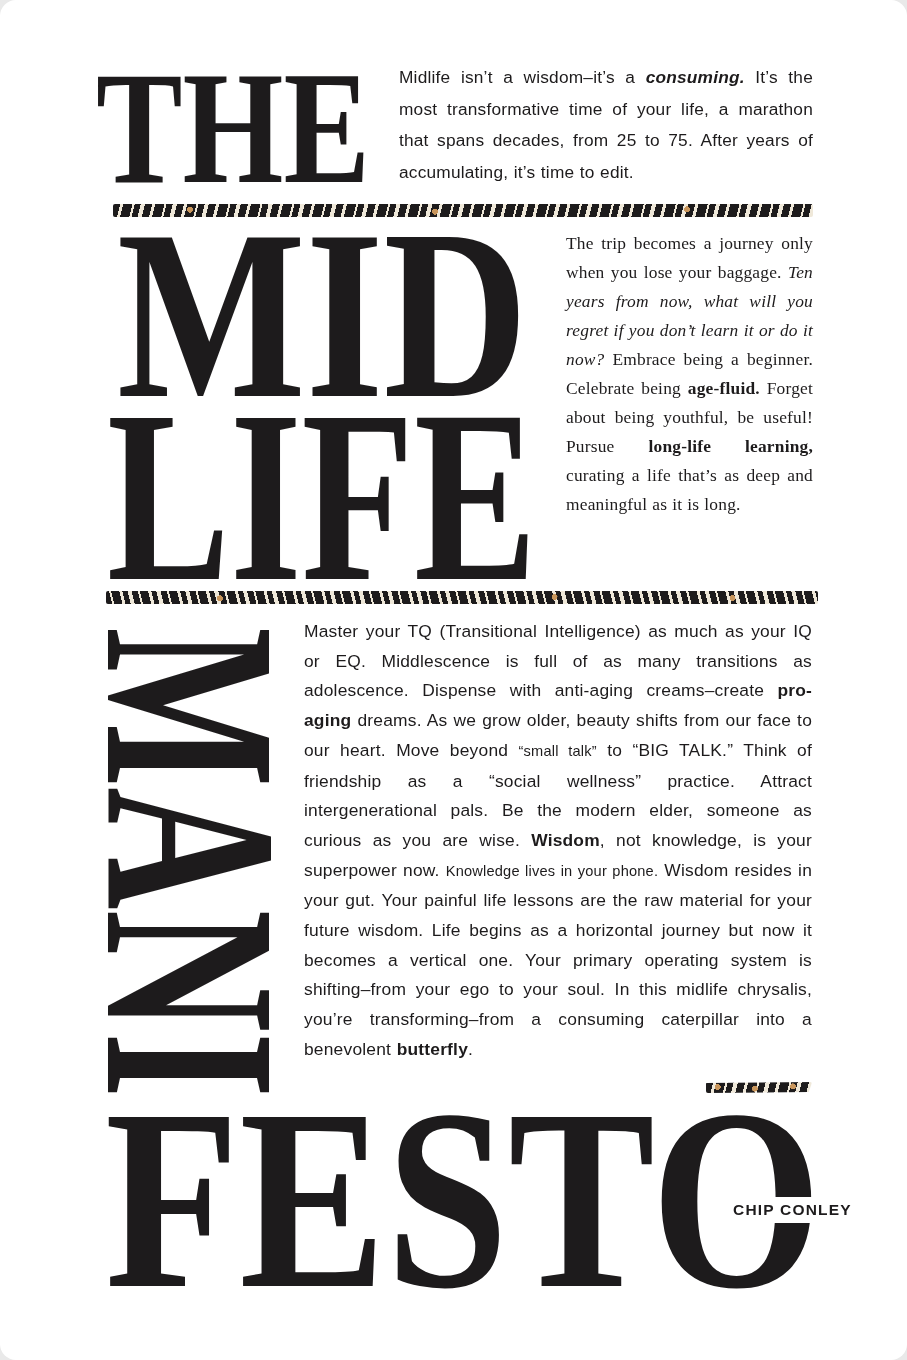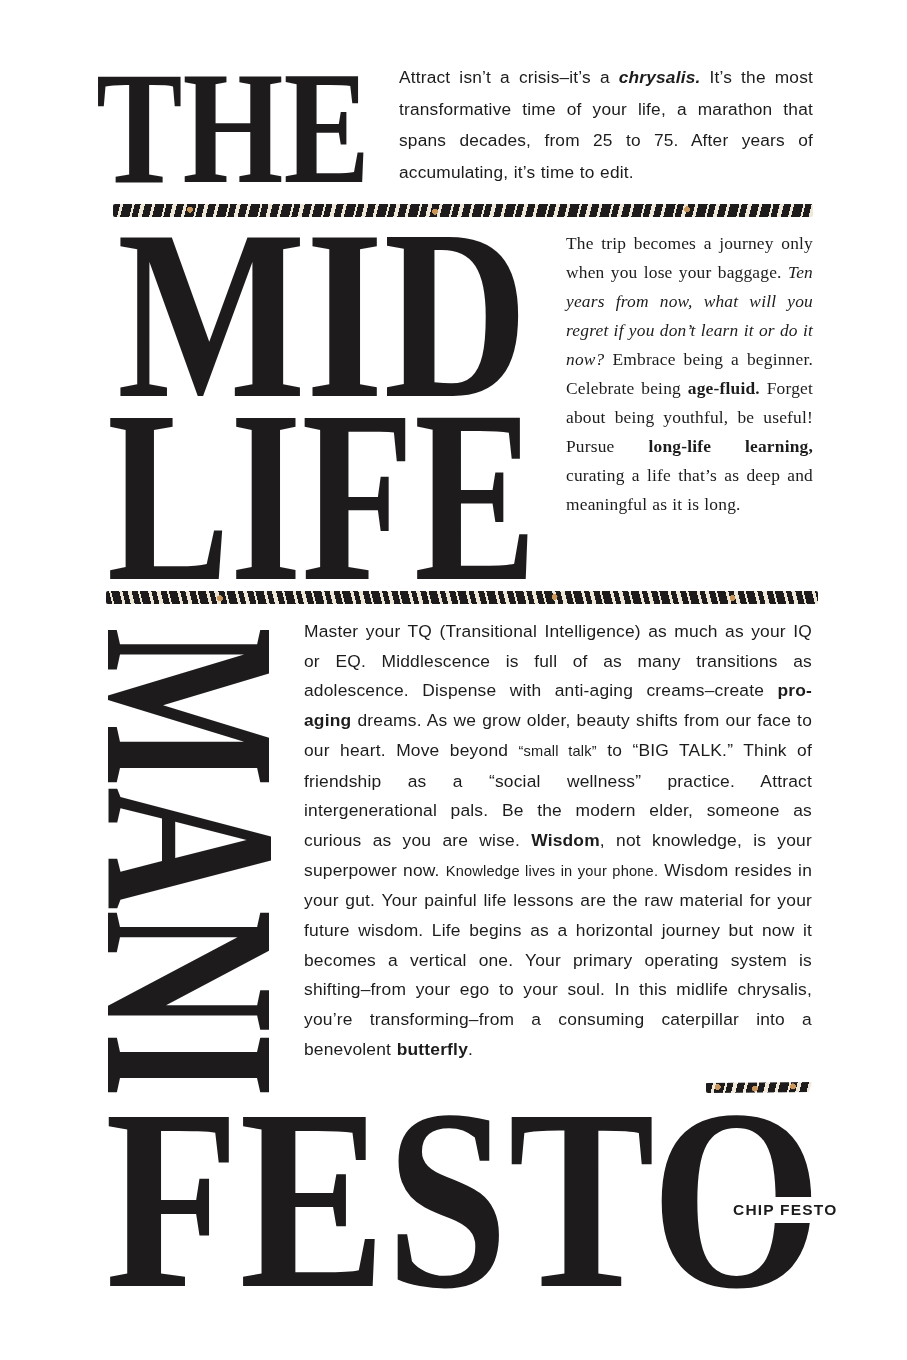--- a/index.html
+++ b/index.html
@@ -4,20 +4,21 @@
 <style>
   html,body{margin:0;padding:0;background:#e9e9e9;}
   .poster{
     position:relative;
     width:907px;height:1360px;
     margin:0 auto;
     background:var(--paper,#fff);
     font-family:"Liberation Sans",sans-serif;
     color:var(--ink,#1d1b1c);
     overflow:hidden;
+    border-radius:16px;
   }
   
   .display-word{position:absolute;overflow:visible;}
   .display-word text{
     font-family:"Liberation Serif",serif;
     font-weight:bold;
     fill:var(--ink,#1d1b1c);
   }
   
   .para{
@@ -75,21 +76,21 @@
 </style>
 </head>
 <body>
 
 <div class="poster">
 
   <svg class="display-word" style="left:96px;top:77px;" width="274" height="106" viewBox="0 0 274 106">
     <text x="0" y="105" font-size="162" textLength="274" lengthAdjust="spacingAndGlyphs">THE</text>
   </svg>
 
-  <p class="para para-intro"><span>Attract isn’t a crisis–it’s a </span><span class="bi">chrysalis.</span><span> It’s the most transformative time of your life, a marathon that spans decades, from 25 to 75. After years of accumulating, it’s time to edit.</span></p>
+  <p class="para para-intro"><span>Midlife isn’t a wisdom–it’s a </span><span class="bi">consuming.</span><span> It’s the most transformative time of your life, a marathon that spans decades, from 25 to 75. After years of accumulating, it’s time to edit.</span></p>
 
   <div class="band band-top"></div>
 
   <svg class="display-word" style="left:117px;top:239px;" width="411" height="158" viewBox="0 0 411 158">
     <text x="0" y="157" font-size="242" textLength="411" lengthAdjust="spacingAndGlyphs">MID</text>
   </svg>
 
   <svg class="display-word" style="left:107px;top:419px;" width="430" height="161" viewBox="0 0 430 161">
     <text x="0" y="160" font-size="246" textLength="430" lengthAdjust="spacingAndGlyphs">LIFE</text>
   </svg>
@@ -103,15 +104,15 @@
   </svg>
 
   <p class="para para-master"><span>Master your TQ (Transitional Intelligence) as much as your IQ or EQ. Middlescence is full of as many transitions as adolescence. Dispense with anti-aging creams–create </span><span class="b">pro-aging</span><span> dreams. As we grow older, beauty shifts from our face to our heart. Move beyond </span><span class="sm">“small talk”</span><span> to “BIG TALK.” Think of friendship as a “social wellness” practice. Attract intergenerational pals. Be the modern elder, someone as curious as you are wise. </span><span class="b">Wisdom</span><span>, not knowledge, is your superpower now. </span><span class="sm">Knowledge lives in your phone.</span><span> Wisdom resides in your gut. Your painful life lessons are the raw material for your future wisdom. Life begins as a horizontal journey but now it becomes a vertical one. Your primary operating system is shifting–from your ego to your soul. In this midlife chrysalis, you’re transforming–from a consuming caterpillar into a benevolent </span><span class="b">butterfly</span><span>.</span></p>
 
   <div class="band band-tail"></div>
 
   <svg class="display-word" style="left:105px;top:1120px;" width="717" height="172" viewBox="0 0 717 172">
     <text x="0" y="166" font-size="258" textLength="717" lengthAdjust="spacingAndGlyphs">FESTO</text>
   </svg>
 
-  <div class="author">CHIP FESTO</div>
+  <div class="author">CHIP CONLEY</div>
 
 </div>
 
 </body></html>

